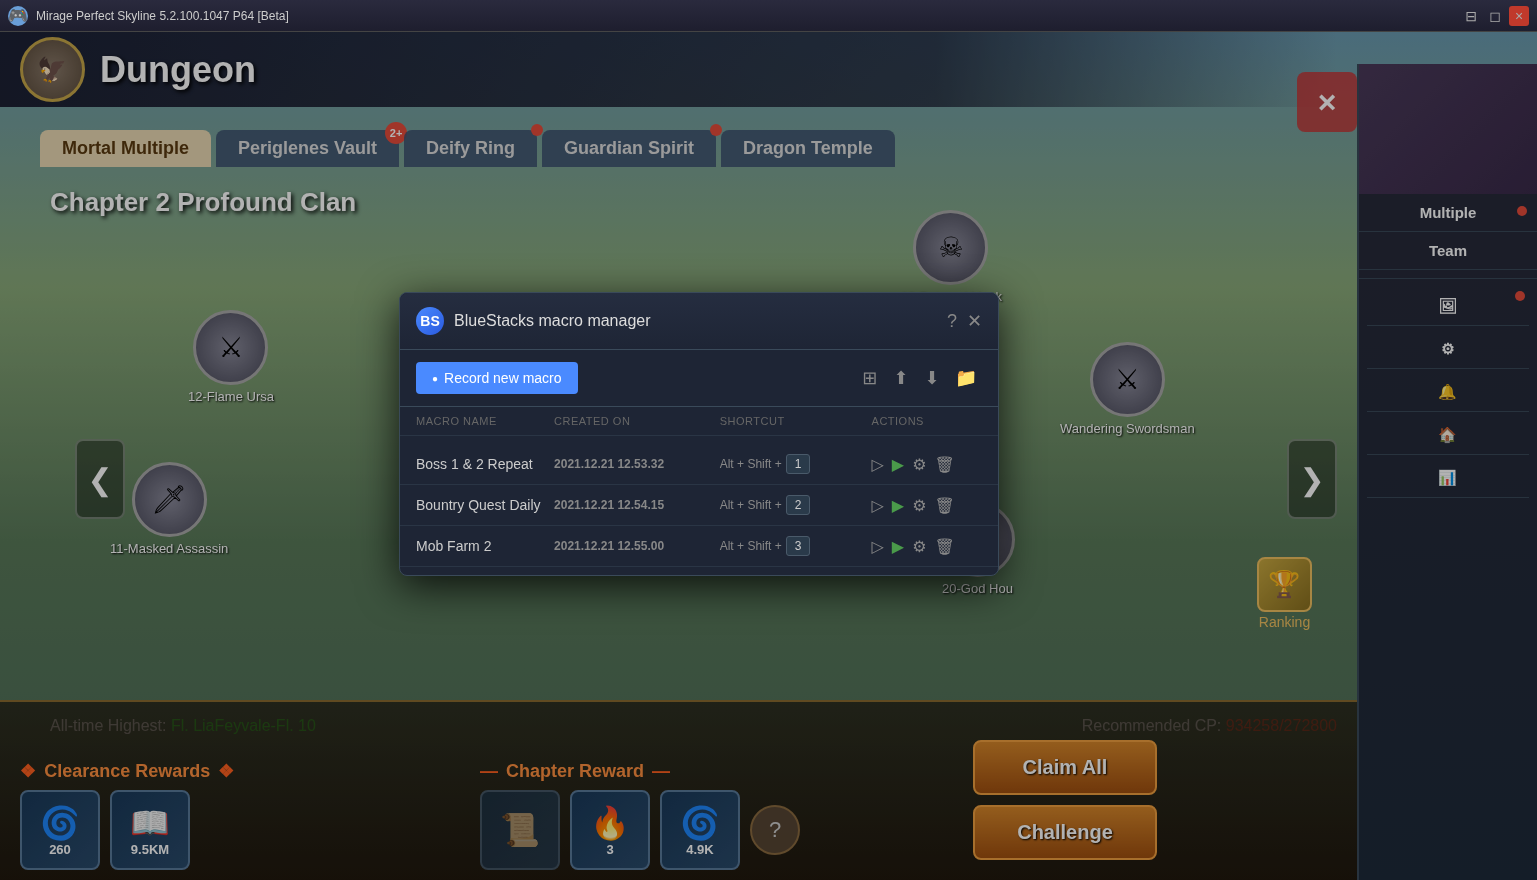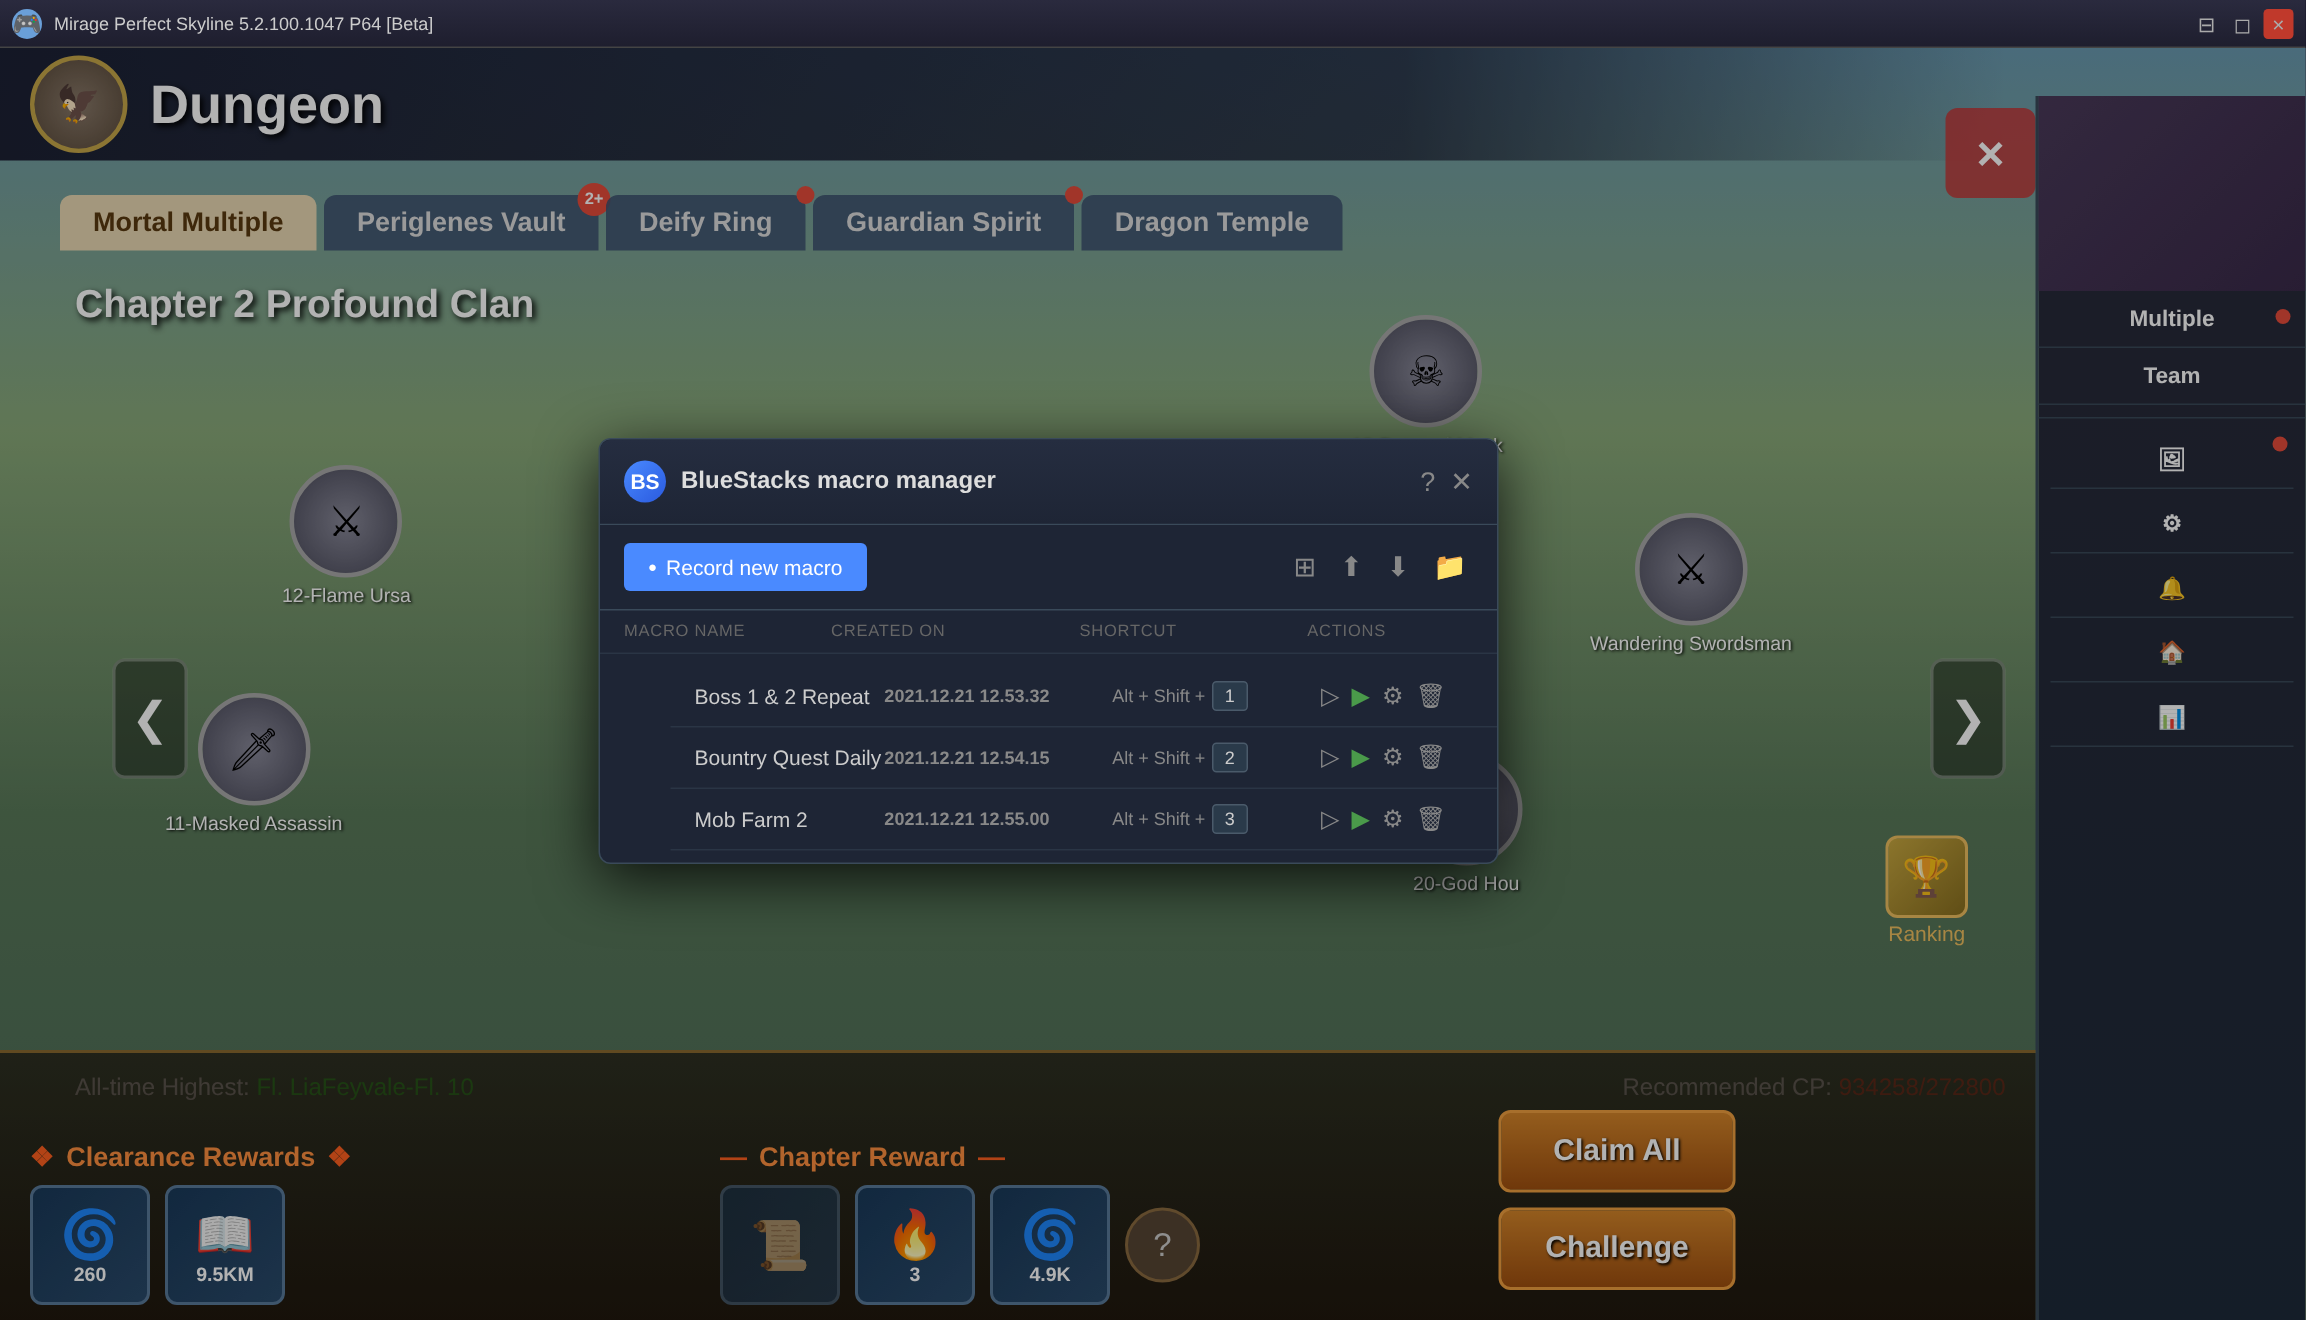--- a/index.html
+++ b/index.html
@@ -132,21 +132,21 @@
     }
     .chapter-reward-title::before, .chapter-reward-title::after { content: '—'; color: #ff6020; }
     .chapter-reward-icons { display: flex; gap: 10px; align-items: center; }
     .reward-help { width: 50px; height: 50px; border-radius: 50%; background: rgba(100,80,60,0.8); border: 2px solid #8a6a40; display: flex; align-items: center; justify-content: center; color: #ccc; font-size: 22px; }
 
     
     .right-buttons {
       position: absolute; bottom: 20px; right: 200px; display: flex; flex-direction: column; gap: 10px;
     }
     .game-btn {
-      width: 158px; height: 55px; border-radius: 8px; border: none; cursor: pointer;
+      width: 184px; height: 55px; border-radius: 8px; border: none; cursor: pointer;
       font-size: 20px; font-weight: bold; color: #fff;
       background: linear-gradient(to bottom, #d4852a, #a05010);
       border: 2px solid #f0a040; text-shadow: 1px 1px 2px #000;
     }
 
     
     .alltime-info {
       position: absolute; bottom: 145px; left: 50px; color: #fff; font-size: 16px;
     }
     .alltime-highlight { color: #40ff40; }
@@ -190,21 +190,21 @@
     .modal-header {
       display: flex; align-items: center; padding: 14px 16px;
       background: linear-gradient(to bottom, #252d40, #1e2535);
       border-bottom: 1px solid #3a4a5a; border-radius: 8px 8px 0 0;
     }
     .modal-logo {
       width: 28px; height: 28px; background: linear-gradient(135deg, #4a8aff, #2a5adf);
       border-radius: 50%; margin-right: 10px; display: flex; align-items: center; justify-content: center;
       font-size: 14px; color: #fff; font-weight: bold;
     }
-    .modal-title { color: #ddd; font-size: 16px; font-weight: bold; flex: 1; }
+    .modal-title { color: #ddd; font-size: 16px; font-weight: normal; flex: 1; }
     .modal-help { color: #888; cursor: pointer; font-size: 18px; margin-right: 10px; }
     .modal-close-btn { color: #888; cursor: pointer; font-size: 18px; background: none; border: none; }
 
     .modal-toolbar {
       display: flex; align-items: center; padding: 12px 16px; gap: 8px;
       border-bottom: 1px solid #3a4a5a;
     }
     .record-btn {
       background: #4a8aff; color: #fff; border: none; border-radius: 4px;
       padding: 8px 16px; font-size: 14px; cursor: pointer; display: flex; align-items: center; gap: 6px;
@@ -212,21 +212,21 @@
     .record-btn::before { content: '●'; color: #fff; font-size: 10px; }
     .modal-tool-icon { color: #888; cursor: pointer; font-size: 18px; padding: 4px; }
     .spacer { flex: 1; }
     .table-header {
       display: grid; grid-template-columns: 1fr 1.2fr 1.1fr 0.8fr;
       padding: 8px 16px; color: #666; font-size: 11px; text-transform: uppercase;
       border-bottom: 1px solid #2a3545; letter-spacing: 0.5px;
     }
     .table-row {
       display: grid; grid-template-columns: 1fr 1.2fr 1.1fr 0.8fr;
-      padding: 10px 16px; align-items: center; border-bottom: 1px solid #2a3545; margin-left: 47px;
+      padding: 10px 16px; align-items: center; border-bottom: 1px solid #2a3545;
     }
     .macro-name { color: #ccc; font-size: 14px; }
     .macro-date { color: #888; font-size: 12px; font-weight: bold; }
     .macro-shortcut { display: flex; align-items: center; gap: 4px; color: #888; font-size: 12px; }
     .shortcut-key {
       background: #2a3a4a; border: 1px solid #4a5a6a; border-radius: 3px;
       padding: 2px 8px; color: #ccc; font-size: 12px; min-width: 24px; text-align: center;
     }
     .macro-actions { display: flex; align-items: center; gap: 8px; }
     .action-icon { color: #888; cursor: pointer; font-size: 16px; }

